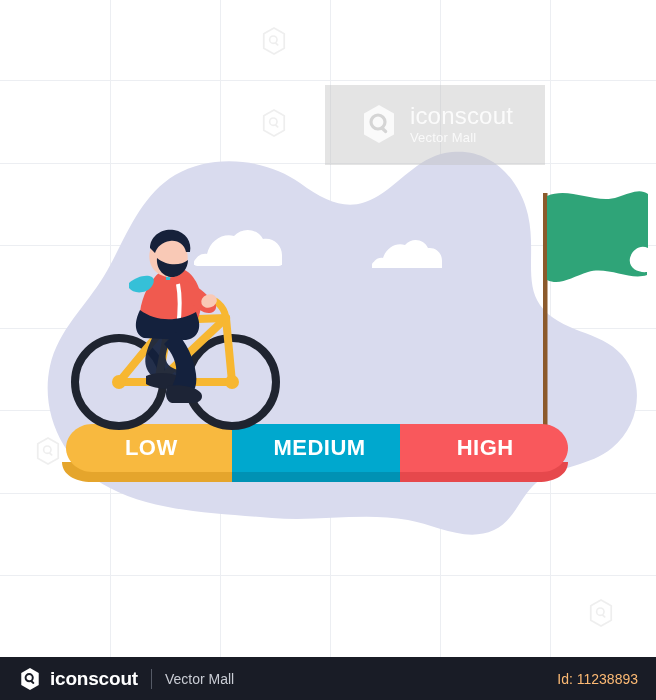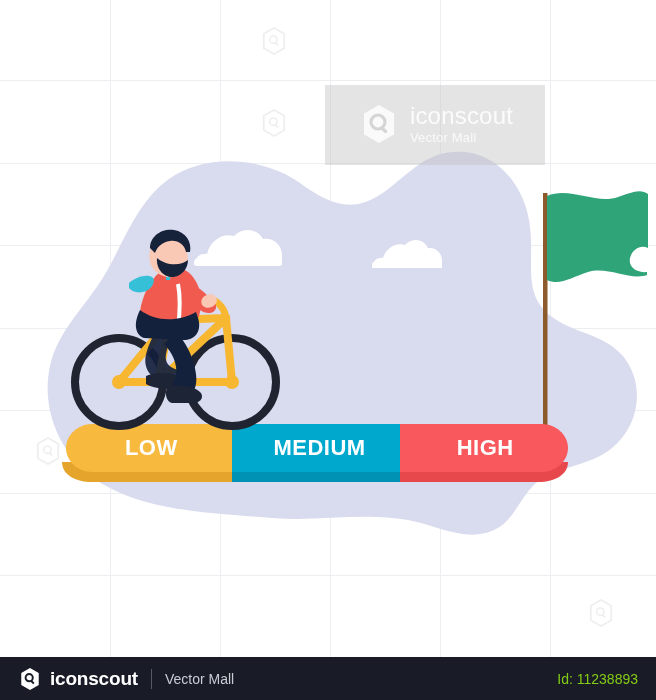--- a/index.html
+++ b/index.html
@@ -112,21 +112,21 @@
     background: #555a66;
     margin: 0 13px;
   }
   #footer .vector-mall {
     font-size: 14px;
     color: #c9ccd4;
   }
   #footer .spacer { flex: 1 1 auto; }
   #footer .asset-id {
     font-size: 14px;
-    color: #84cc16;
+    color: #fdba74;
   }
 </style>
 </head>
 <body>
 
 <div id="stage">
 
   <div id="grid-layer">
       <div class="grid-v" style="left: 110px; background: rgb(236, 238, 242);"></div>
       <div class="grid-v" style="left: 220px; background: rgb(236, 238, 242);"></div>

